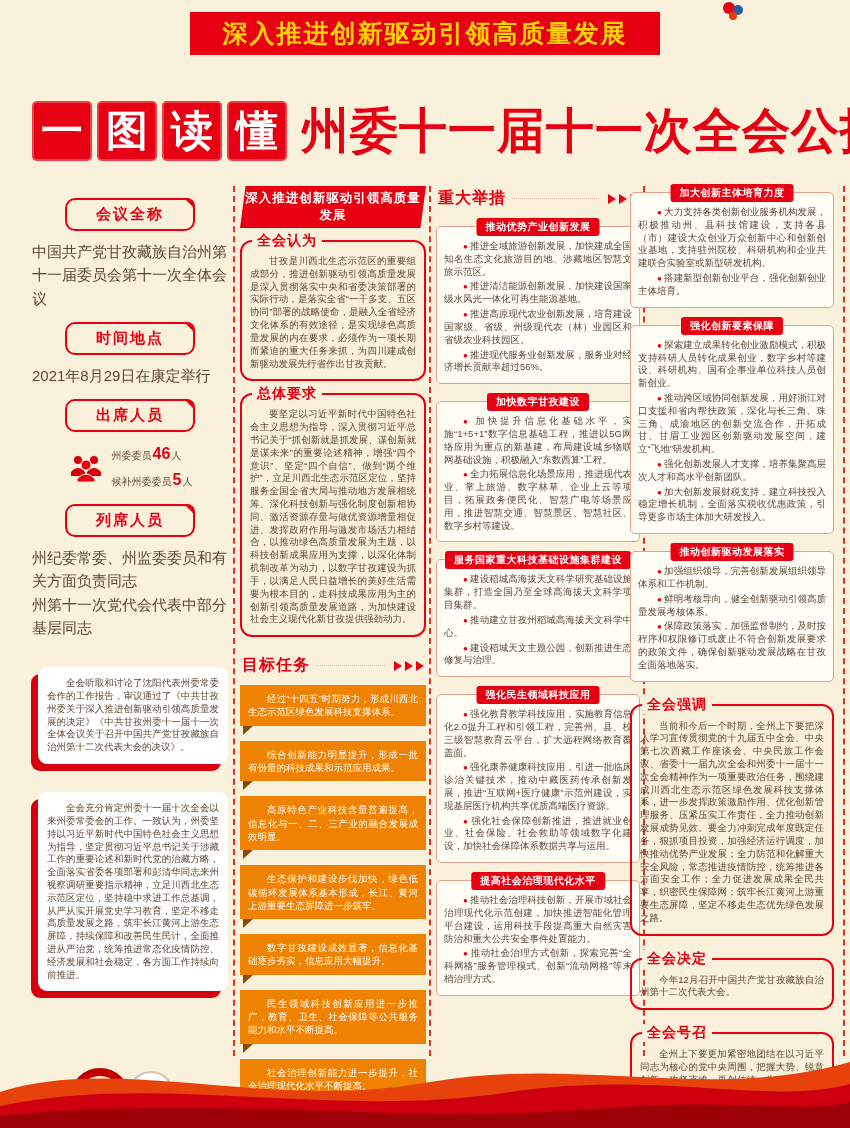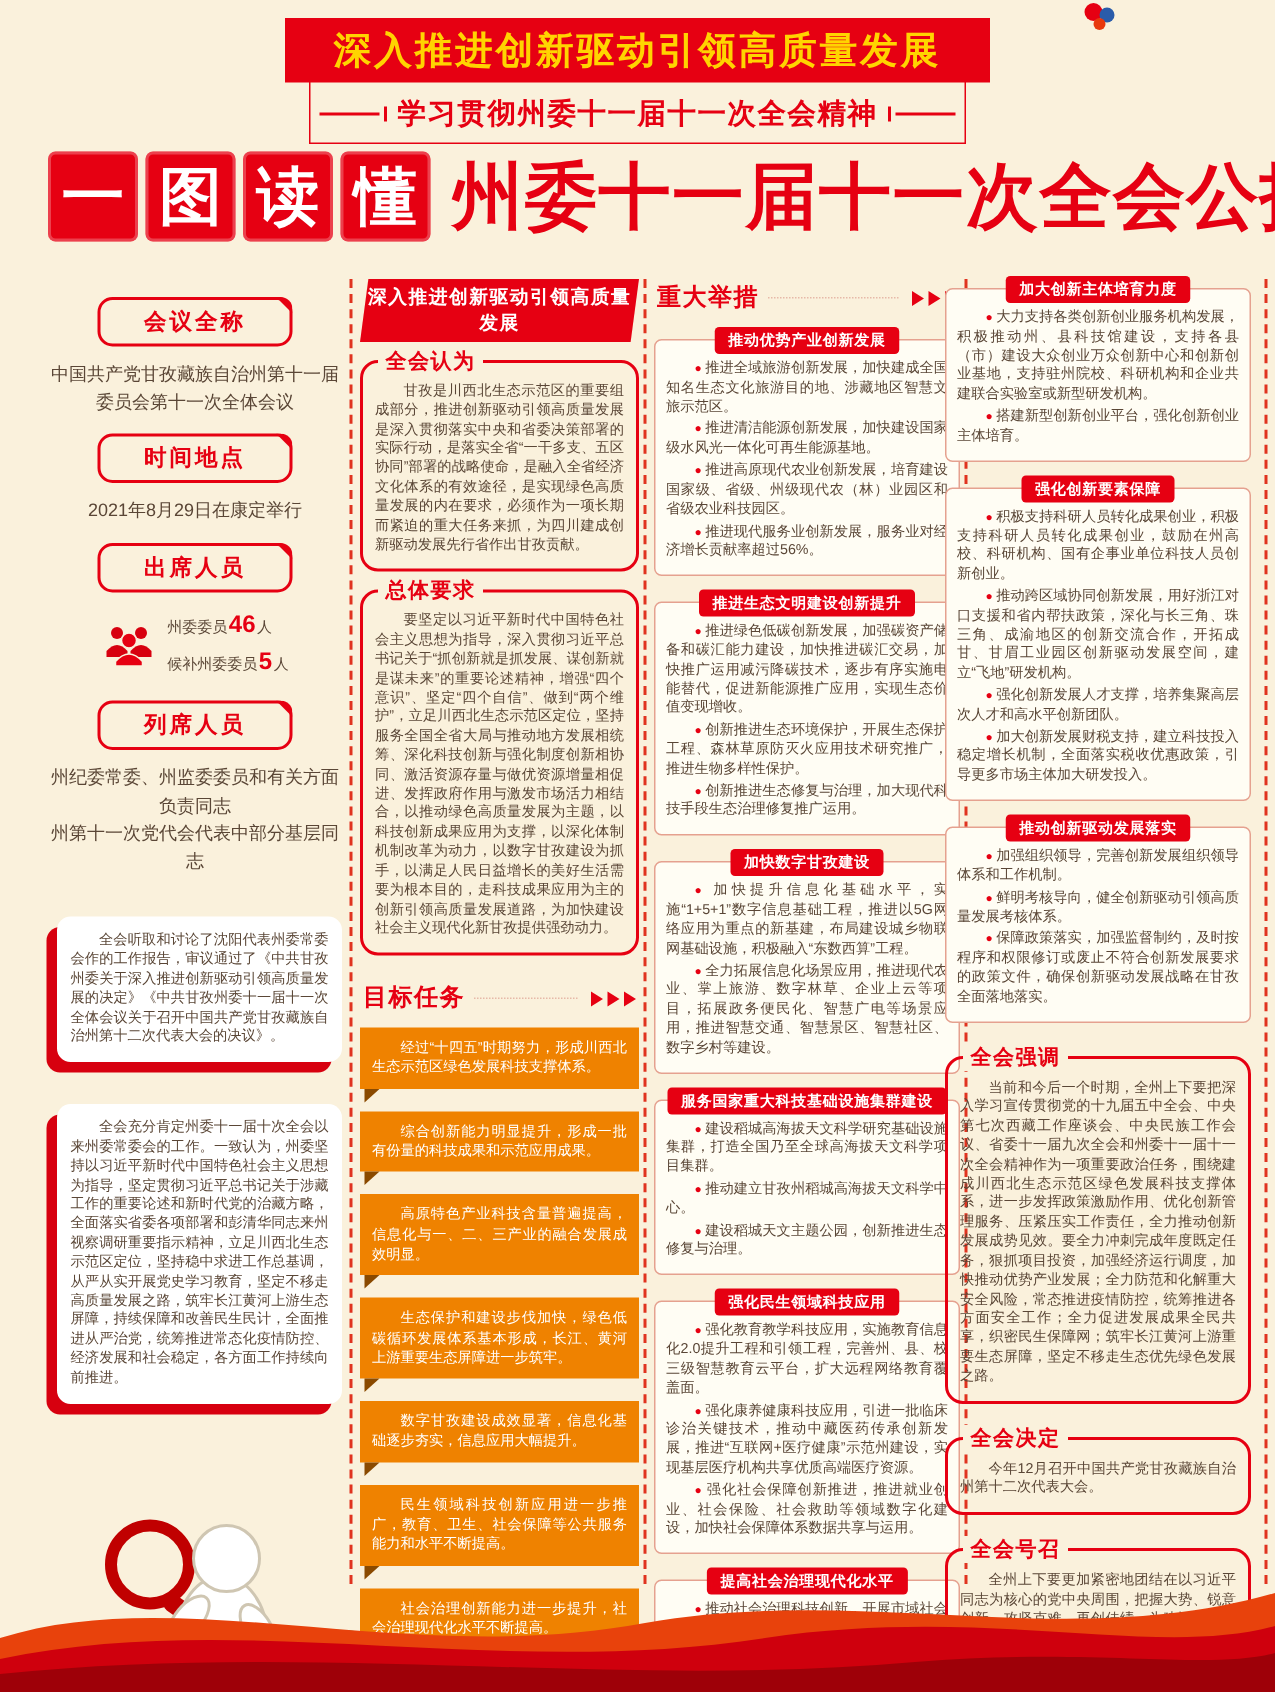--- a/index.html
+++ b/index.html
@@ -30,21 +30,21 @@
   .vsep{position:absolute;top:186px;bottom:72px;width:0;border-left:2px dashed #e0331f;}
 
   
   .para{font-size:9.5px;line-height:1.35;color:#5a4636;text-align:justify;text-indent:2em;margin:0;}
   .blt{font-size:9.5px;line-height:1.35;color:#5a4636;text-align:justify;text-indent:2em;margin:0 0 2px;}
   .blt::before{content:"● ";color:#e60012;font-size:8px;}
 
   
   .badge{position:relative;width:126px;margin:12px auto 9px;border:2px solid #e60012;border-radius:10px;text-align:center;color:#e60012;font-weight:bold;font-size:15px;letter-spacing:2px;padding:5px 0;}
   .badge::after{content:"";position:absolute;right:-2px;top:-2px;border-top:11px solid #e60012;border-left:11px solid transparent;border-top-right-radius:8px;}
-  .c1text{font-size:12px;color:#5a4636;text-align:center;line-height:1.55;margin:0 2px;}
+  .c1text{font-size:15px;color:#5a4636;line-height:1.55;margin:0 2px;}
   .att{display:flex;align-items:center;justify-content:center;gap:8px;margin-top:2px;}
   .attrow{font-size:10px;color:#5a4636;line-height:1.6;white-space:nowrap;}
   .attnum{color:#e60012;font-weight:bold;font-size:16px;padding:0 1px;}
   .rcard{background:#fff;border-radius:9px;padding:10px 9px;margin:28px 2px 20px 8px;box-shadow:-7px 7px 0 #d7000f;}
 
   
   .c2head{background:#e60012;color:#fff;font-weight:bold;font-size:12.5px;text-align:center;padding:4px 0;letter-spacing:1px;clip-path:polygon(3% 0,100% 0,97% 100%,0 100%);}
   .obox{position:relative;border:2px solid #e60012;border-radius:12px;padding:13px 8px 9px;margin-top:12px;}
   .otitle{position:absolute;top:-10px;left:10px;background:#faf1dc;color:#e60012;font-weight:bold;font-size:14px;letter-spacing:1px;padding:0 5px;}
   .secrow{display:flex;align-items:center;margin:18px 2px 4px;}
@@ -81,29 +81,20 @@
 <div id="poster">
 
   <svg id="corner-logo" width="26" height="24" viewBox="0 0 26 24">
     <circle cx="9" cy="8" r="6" fill="#e60012"></circle>
     <circle cx="18" cy="10" r="5" fill="#2a5caa"></circle>
     <circle cx="13" cy="16" r="4" fill="#e8380d"></circle>
   </svg>
 
   <div id="topbar">
     <div class="slogan">深入推进创新驱动引领高质量发展</div>
-    <div class="sub-outline">
-      <div class="subrow">
-        <div class="hl"></div>
-        <div class="vb"></div>
-        <div class="subtxt">学习贯彻州委十一届十一次全会精神</div>
-        <div class="vb"></div>
-        <div class="hl"></div>
-      </div>
-    </div>
   </div>
 
   <div id="titlerow">
     <div class="readblocks">
       <div class="rb">一</div>
       <div class="rb">图</div>
       <div class="rb">读</div>
       <div class="rb">懂</div>
     </div>
     <div class="maintitle">州委十一届十一次全会公报</div>
@@ -211,26 +202,20 @@
     </div>
 
     <div class="mbox">
       <div class="pill">推动优势产业创新发展</div>
       <p class="blt">推进全域旅游创新发展，加快建成全国知名生态文化旅游目的地、涉藏地区智慧文旅示范区。</p>
       <p class="blt">推进清洁能源创新发展，加快建设国家级水风光一体化可再生能源基地。</p>
       <p class="blt">推进高原现代农业创新发展，培育建设国家级、省级、州级现代农（林）业园区和省级农业科技园区。</p>
       <p class="blt">推进现代服务业创新发展，服务业对经济增长贡献率超过56%。</p>
     </div>
 
-    <div class="mbox">
-      <div class="pill">推进生态文明建设创新提升</div>
-      <p class="blt">推进绿色低碳创新发展，加强碳资产储备和碳汇能力建设，加快推进碳汇交易，加快推广运用减污降碳技术，逐步有序实施电能替代，促进新能源推广应用，实现生态价值变现增收。</p>
-      <p class="blt">创新推进生态环境保护，开展生态保护工程、森林草原防灭火应用技术研究推广，推进生物多样性保护。</p>
-      <p class="blt">创新推进生态修复与治理，加大现代科技手段生态治理修复推广运用。</p>
-    </div>
 
     <div class="mbox">
       <div class="pill">加快数字甘孜建设</div>
       <p class="blt">加快提升信息化基础水平，实施“1+5+1”数字信息基础工程，推进以5G网络应用为重点的新基建，布局建设城乡物联网基础设施，积极融入“东数西算”工程。</p>
       <p class="blt">全力拓展信息化场景应用，推进现代农业、掌上旅游、数字林草、企业上云等项目，拓展政务便民化、智慧广电等场景应用，推进智慧交通、智慧景区、智慧社区、数字乡村等建设。</p>
     </div>
 
     <div class="mbox">
       <div class="pill">服务国家重大科技基础设施集群建设</div>
       <p class="blt">建设稻城高海拔天文科学研究基础设施集群，打造全国乃至全球高海拔天文科学项目集群。</p>
@@ -255,21 +240,21 @@
 
   <div class="col" id="col4">
     <div class="mbox" style="margin-top:6px">
       <div class="pill">加大创新主体培育力度</div>
       <p class="blt">大力支持各类创新创业服务机构发展，积极推动州、县科技馆建设，支持各县（市）建设大众创业万众创新中心和创新创业基地，支持驻州院校、科研机构和企业共建联合实验室或新型研发机构。</p>
       <p class="blt">搭建新型创新创业平台，强化创新创业主体培育。</p>
     </div>
 
     <div class="mbox">
       <div class="pill">强化创新要素保障</div>
-      <p class="blt">积极支持科研人员转化成果创业，积极支持科研人员转化成果创业，鼓励在州高校、科研机构、国有企事业单位科技人员创新创业。</p>
+      <p class="blt">探索建立成果转化创业激励模式，积极支持科研人员转化成果创业，数字乡村等建设、科研机构、国有企事业单位科技人员创新创业。</p>
       <p class="blt">推动跨区域协同创新发展，用好浙江对口支援和省内帮扶政策，深化与长三角、珠三角、成渝地区的创新交流合作，开拓成甘、甘眉工业园区创新驱动发展空间，建立“飞地”研发机构。</p>
       <p class="blt">强化创新发展人才支撑，培养集聚高层次人才和高水平创新团队。</p>
       <p class="blt">加大创新发展财税支持，建立科技投入稳定增长机制，全面落实税收优惠政策，引导更多市场主体加大研发投入。</p>
     </div>
 
     <div class="mbox">
       <div class="pill">推动创新驱动发展落实</div>
       <p class="blt">加强组织领导，完善创新发展组织领导体系和工作机制。</p>
       <p class="blt">鲜明考核导向，健全创新驱动引领高质量发展考核体系。</p>
       <p class="blt">保障政策落实，加强监督制约，及时按程序和权限修订或废止不符合创新发展要求的政策文件，确保创新驱动发展战略在甘孜全面落地落实。</p>

